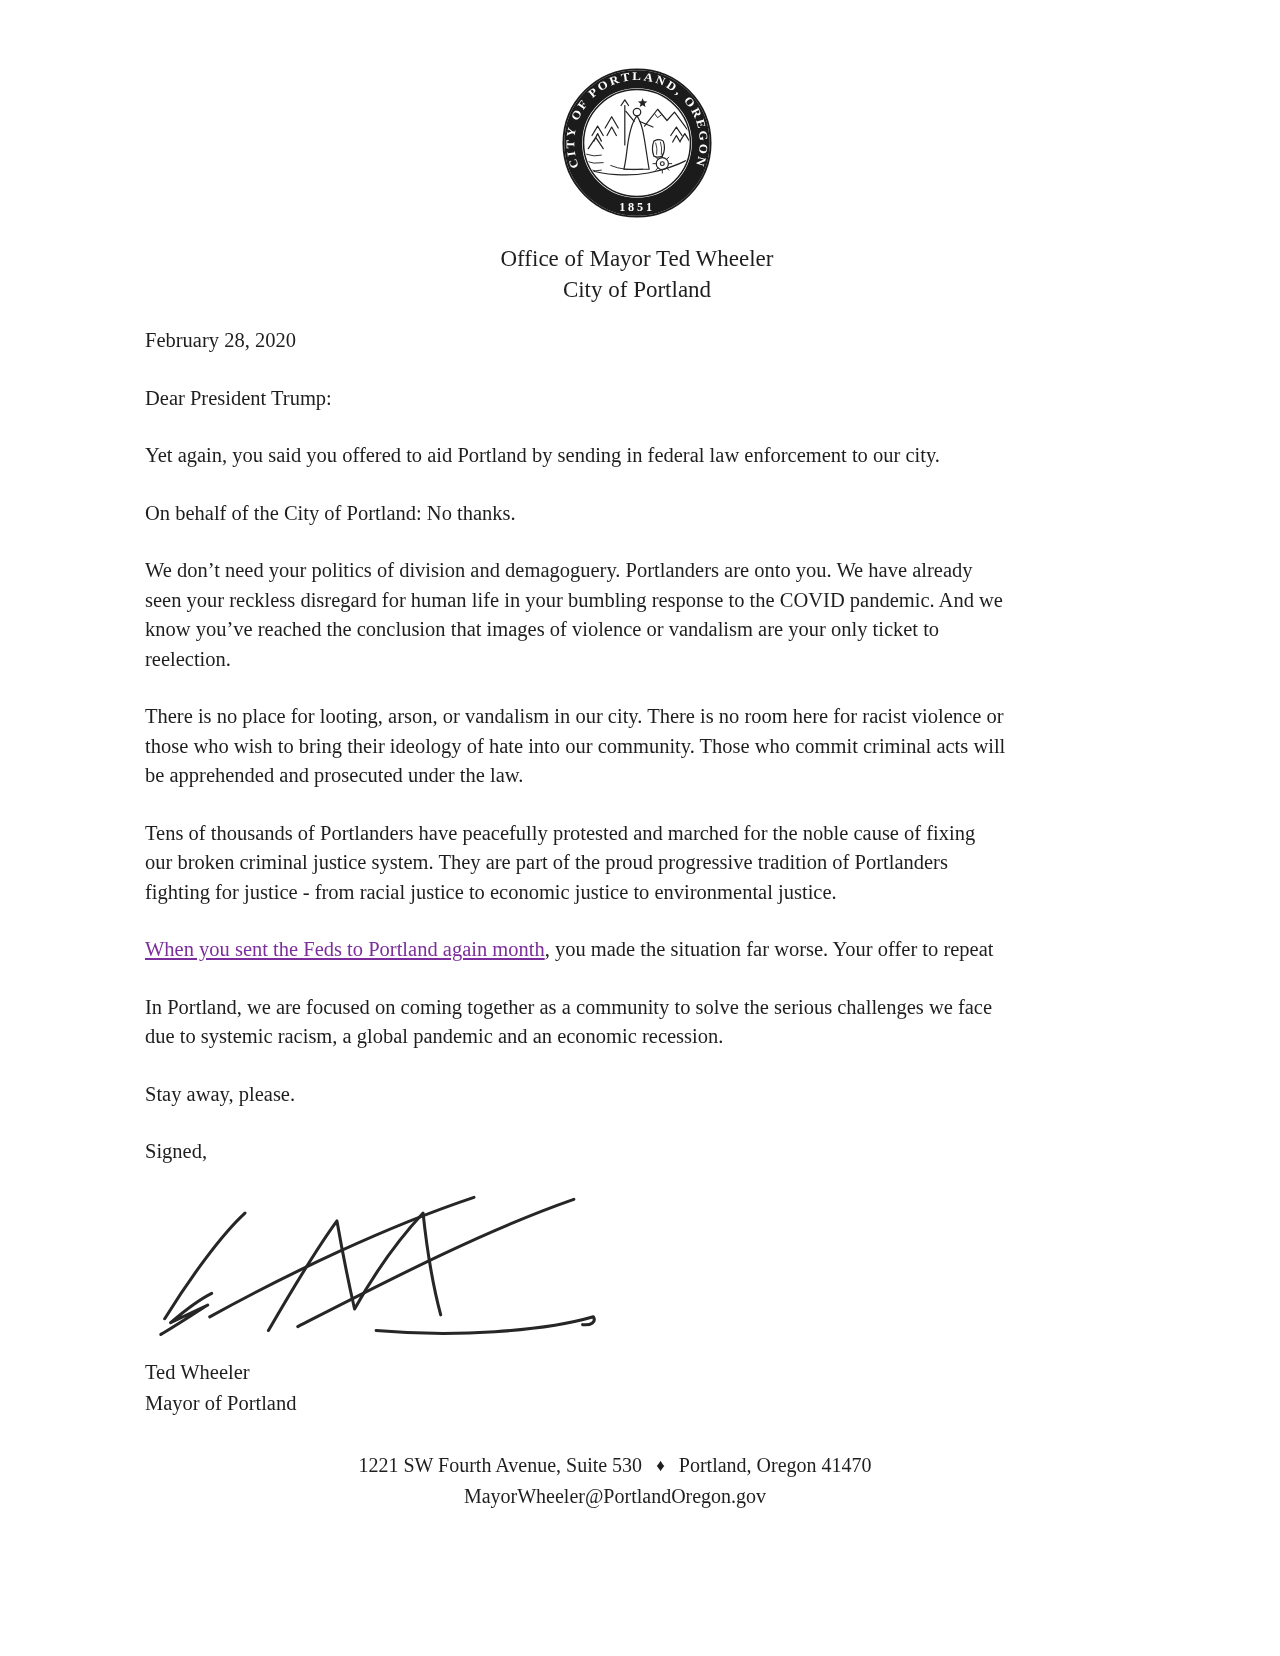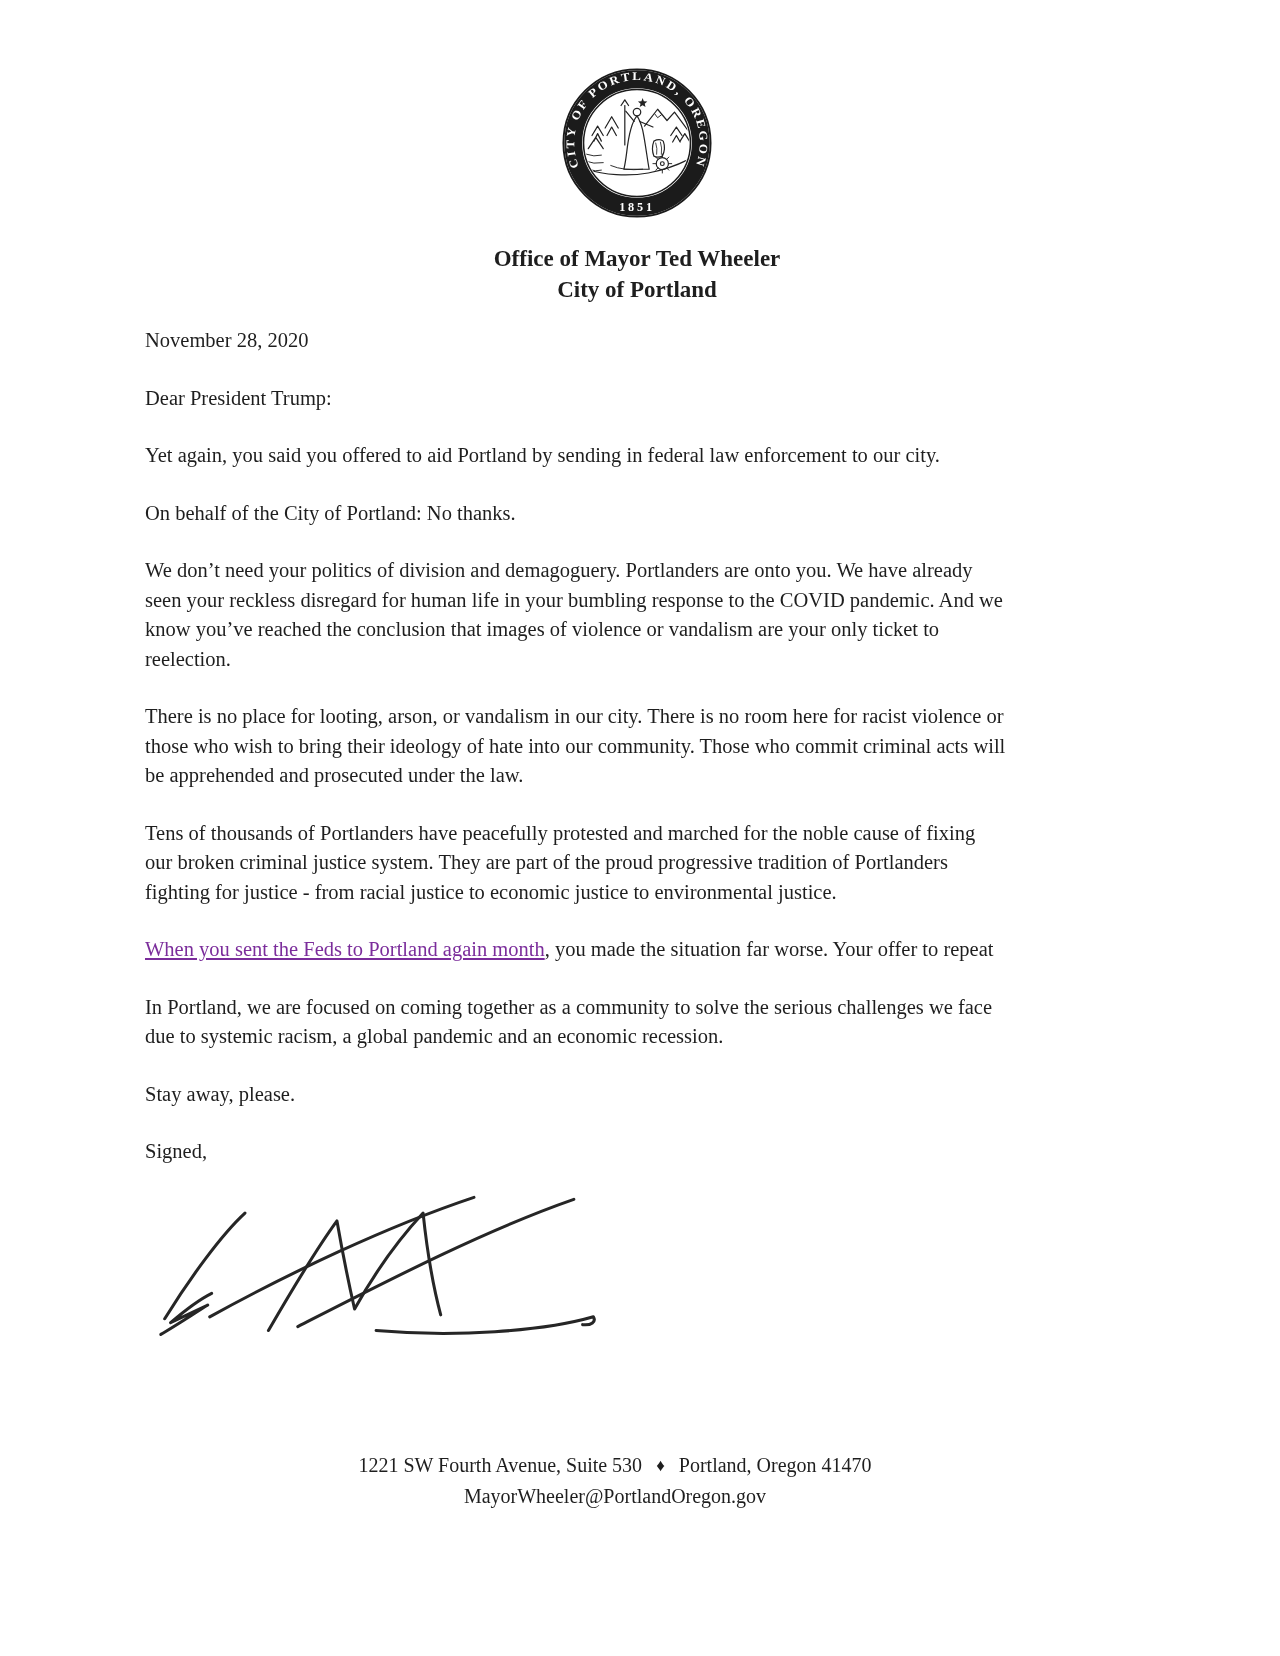--- a/index.html
+++ b/index.html
@@ -39,21 +39,20 @@
     fill: #ffffff;
   }
   .letter-header {
     position: absolute;
     left: 0;
     right: 6px;
     top: 243px;
     text-align: center;
     font-size: 23px;
     line-height: 31px;
-    font-weight: bold;
   }
   .letter-body {
     position: absolute;
     left: 145px;
     top: 326px;
     width: 940px;
     font-size: 20.5px;
     line-height: 29.5px;
   }
   .para { margin: 0 0 28px 0; }
@@ -143,21 +142,21 @@
       </g>
     </g>
   </svg>
 
   <div class="letter-header">
     <div>Office of Mayor Ted Wheeler</div>
     <div>City of Portland</div>
   </div>
 
   <div class="letter-body">
-    <p class="para">November 28, 2020</p>
+    <p class="para">February 28, 2020</p>
     <p class="para">Dear President Trump:</p>
 
     <p class="para lines">Yet again, you said you offered to aid Portland by sending in federal law enforcement to our city.</p>
     <p class="para lines">On behalf of the City of Portland: No thanks.</p>
     <p class="para lines">We don’t need your politics of division and demagoguery. Portlanders are onto you. We have already
 seen your reckless disregard for human life in your bumbling response to the COVID pandemic. And we
 know you’ve reached the conclusion that images of violence or vandalism are your only ticket to
 reelection.</p>
     <p class="para lines">There is no place for looting, arson, or vandalism in our city. There is no room here for racist violence or
 those who wish to bring their ideology of hate into our community. Those who commit criminal acts will
@@ -177,20 +176,24 @@
       <g fill="none" stroke="#262626" stroke-width="3.1" stroke-linecap="round" stroke-linejoin="round">
         <path d="M 96 30 C 72 52 40 96 14 138"></path>
         <path d="M 62 112 C 50 118 34 130 20 142 L 58 124 C 42 134 24 146 10 154"></path>
         <path d="M 120 150 C 142 112 168 68 190 38 C 196 72 202 102 208 128 C 228 92 252 58 278 30 C 282 68 288 104 296 134"></path>
         <path d="M 60 136 C 140 92 240 44 330 14"></path>
         <path d="M 150 146 C 240 100 340 48 432 16"></path>
         <path d="M 230 150 C 310 157 400 151 452 136 C 455 141 450 145 441 144"></path>
       </g>
     </svg>
 
+    <div class="sig-name-block">
+      <div>Ted Wheeler</div>
+      <div>Mayor of Portland</div>
+    </div>
   </div>
 
   <div class="letter-footer">
     <div><span>1221 SW Fourth Avenue, Suite 530</span><span class="diamond-sep">♦</span><span>Portland, Oregon 41470</span></div>
     <div>MayorWheeler@PortlandOregon.gov</div>
   </div>
 
 </div>
 
 </body></html>

